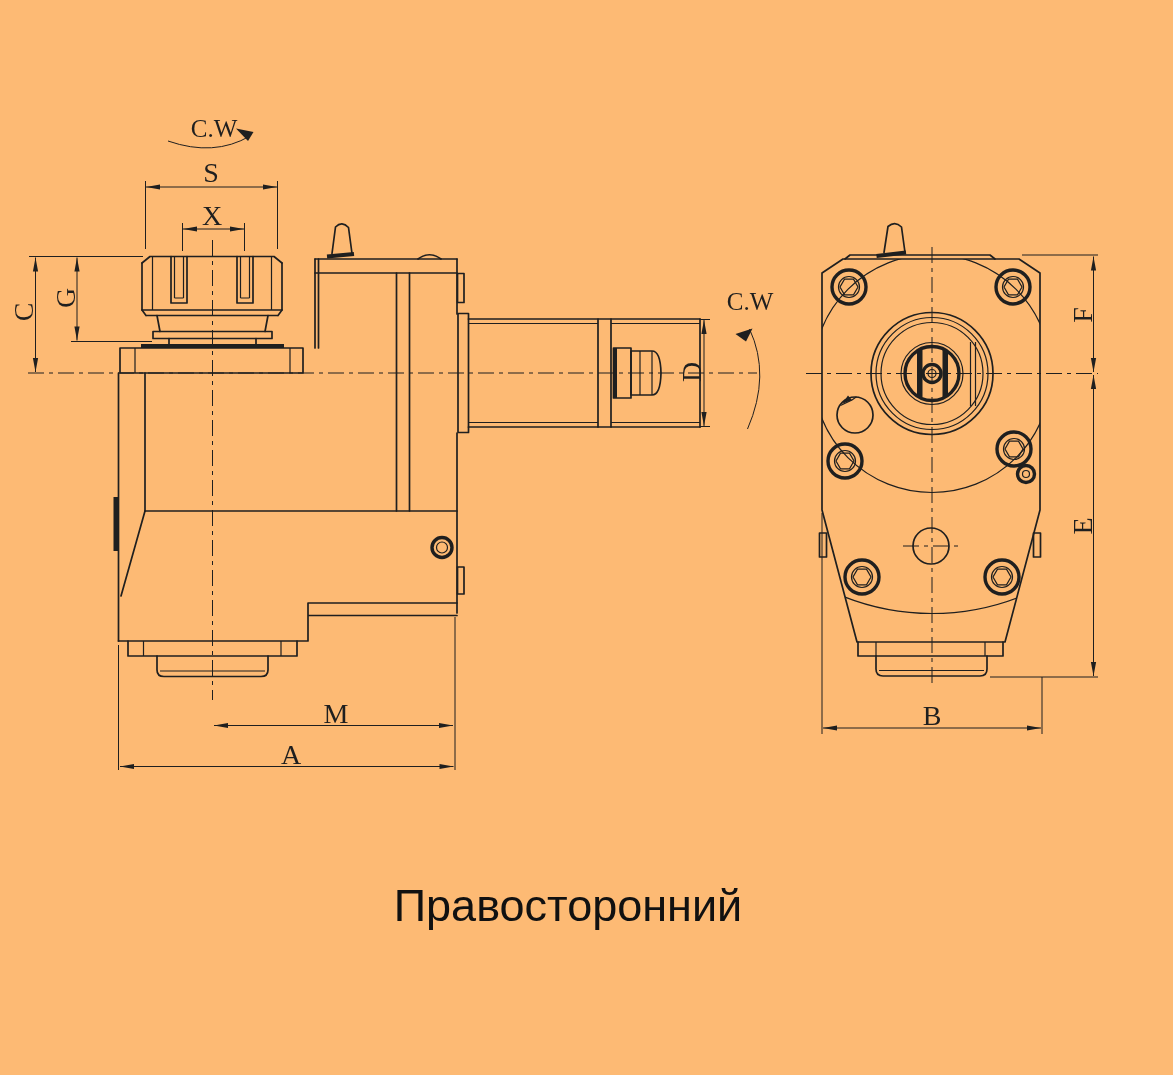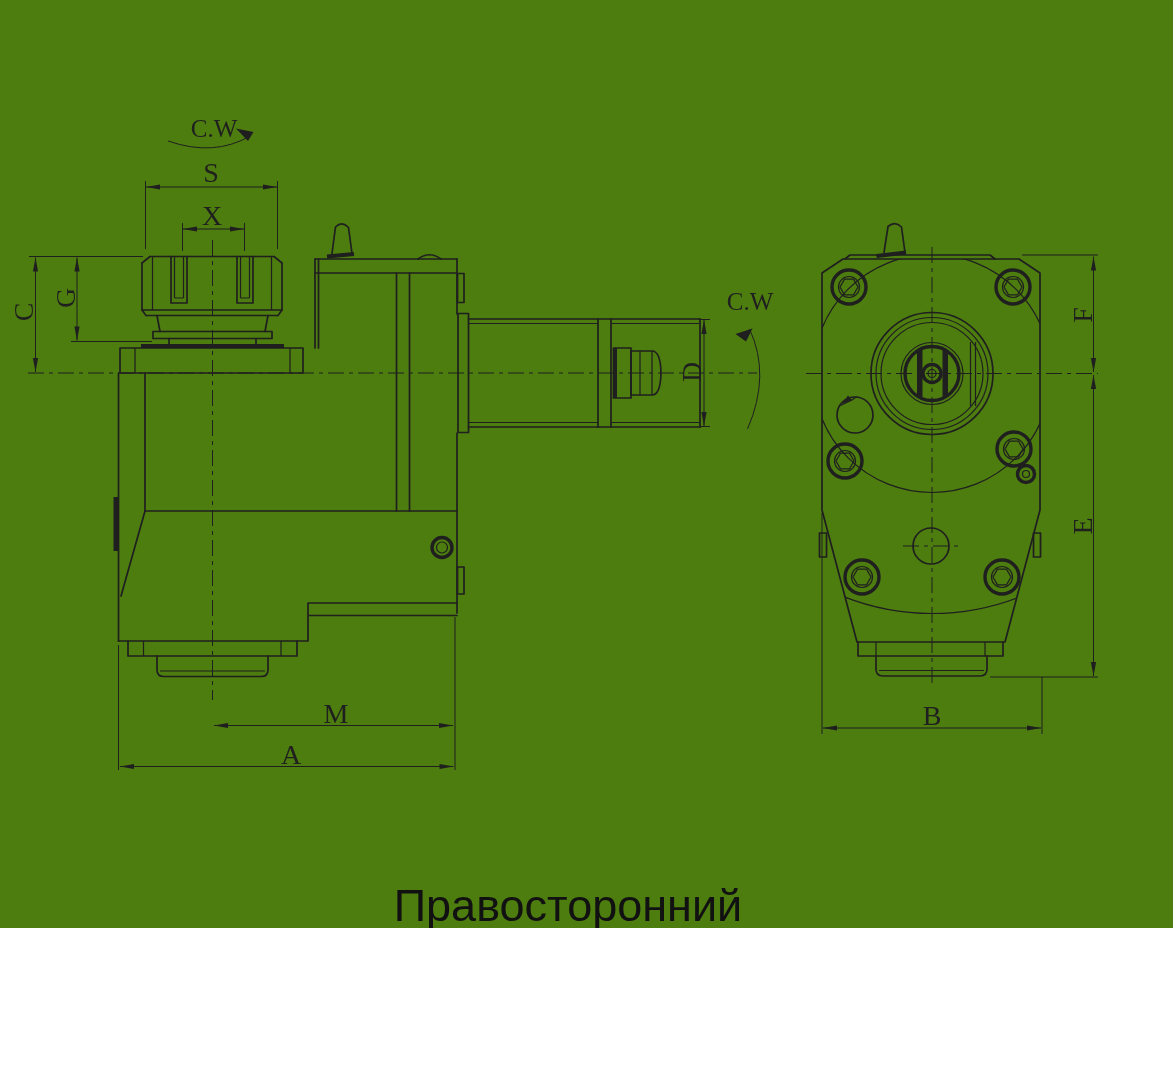--- a/index.html
+++ b/index.html
@@ -1,16 +1,16 @@
 <!DOCTYPE html>
 <html><head>
 <meta charset="utf-8">
 <style>
   html,body{margin:0;padding:0;background:#ffffff;}
-  #stage{position:relative;width:1173px;height:928px;background:#4d7c0f;overflow:hidden;
+  #stage{position:relative;width:1173px;height:1075px;background:#fdba74;overflow:hidden;
          font-family:"Liberation Serif", serif;}
   svg{position:absolute;left:0;top:0;}
   .o{stroke:#1f1f1f;stroke-width:1.7;fill:none;stroke-linecap:round;stroke-linejoin:round;}
   .o2{stroke:#1f1f1f;stroke-width:1.2;fill:none;}
   .ob{stroke:#1f1f1f;stroke-width:3.4;fill:none;}
   .thick{stroke:#1f1f1f;stroke-width:4;fill:none;}
   .dim{stroke:#1f1f1f;stroke-width:1;fill:none;}
   .ext{stroke:#1f1f1f;stroke-width:1;fill:none;}
   .cl{stroke:#1f1f1f;stroke-width:1;fill:none;stroke-dasharray:16 5 4 5;}
   .fillk{fill:#1f1f1f;stroke:none;}

